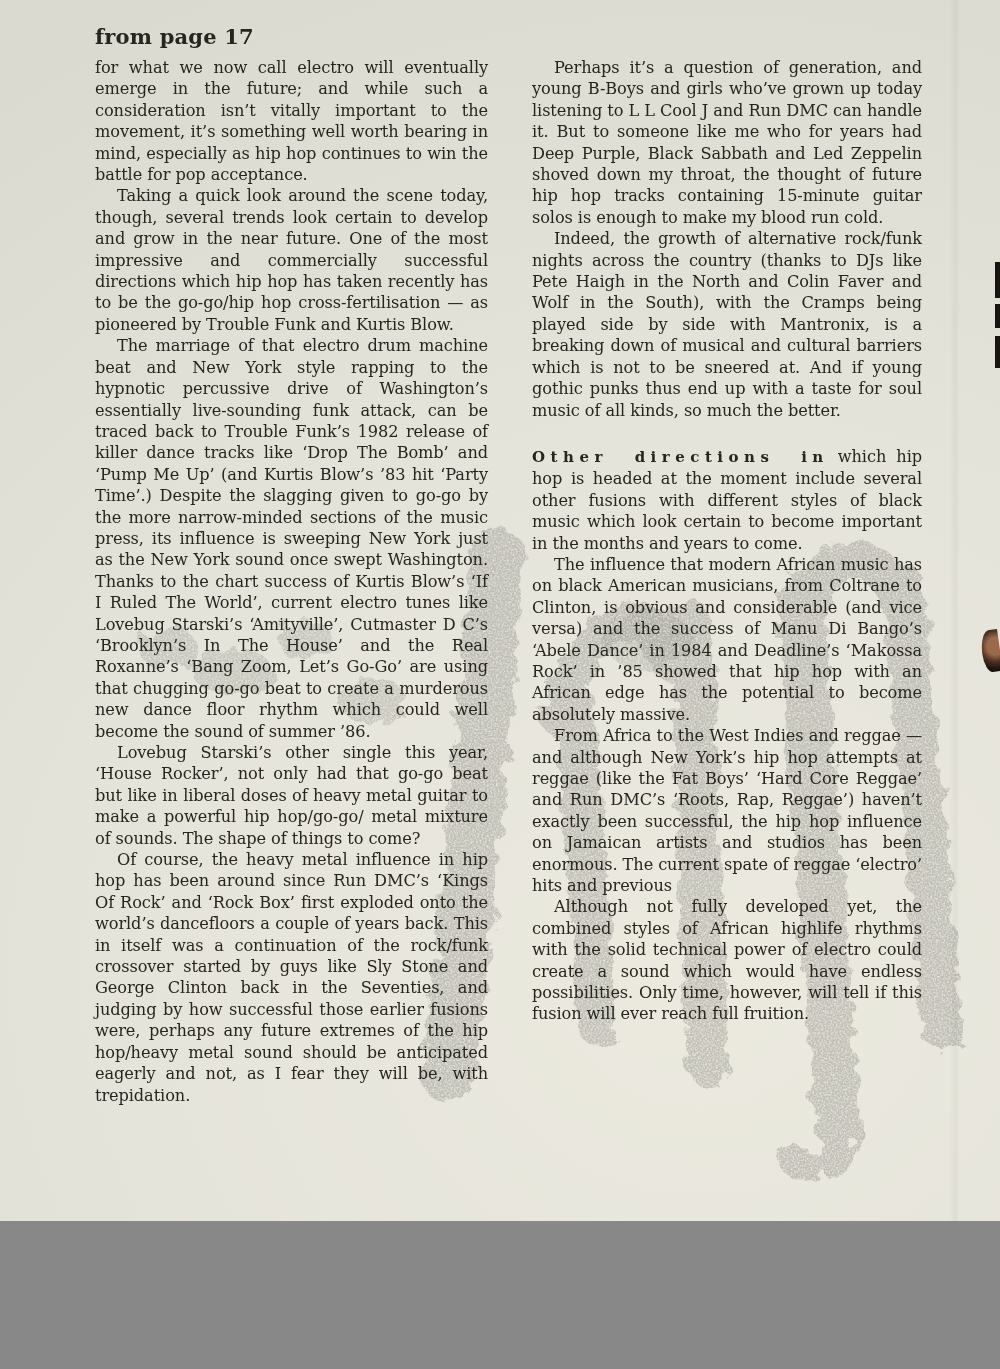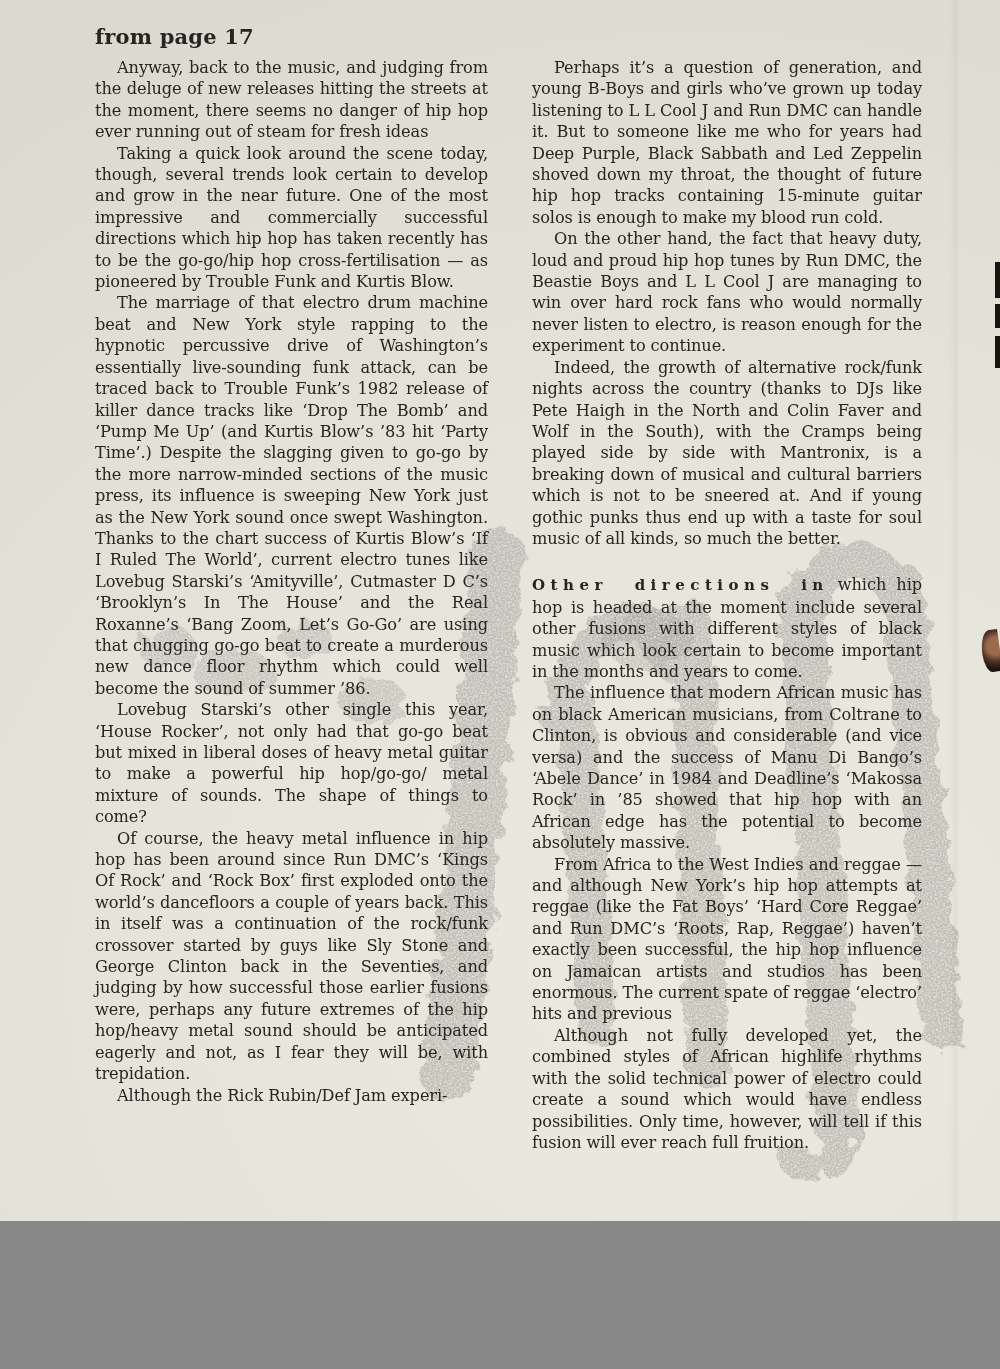--- a/index.html
+++ b/index.html
@@ -93,31 +93,29 @@
       <ellipse cx="233" cy="672" rx="40" ry="24"></ellipse>
       <ellipse cx="305" cy="640" rx="28" ry="20"></ellipse>
       <ellipse cx="372" cy="700" rx="34" ry="22"></ellipse>
       <ellipse cx="648" cy="640" rx="44" ry="30"></ellipse>
     </g>
   </svg>
 
   <div class="fromline">from page 17</div>
 
   <div class="col col-left">
-    <p>Anyway, back to the music, and judging from the deluge of new releases hitting the streets at the moment, there seems no danger of hip hop ever running out of steam for fresh ideas</p>
+    <p class="noindent">for what we now call electro will eventually emerge in the future; and while such a consideration isn’t vitally important to the movement, it’s something well worth bearing in mind, especially as hip hop continues to win the battle for pop acceptance.</p>
     <p>Taking a quick look around the scene today, though, several trends look certain to develop and grow in the near future. One of the most impressive and commercially successful directions which hip hop has taken recently has to be the go-go/hip hop cross-fertilisation — as pioneered by Trouble Funk and Kurtis Blow.</p>
     <p>The marriage of that electro drum machine beat and New York style rapping to the hypnotic percussive drive of Washington’s essentially live-sounding funk attack, can be traced back to Trouble Funk’s 1982 release of killer dance tracks like ‘Drop The Bomb’ and ‘Pump Me Up’ (and Kurtis Blow’s ’83 hit ‘Party Time’.) Despite the slagging given to go-go by the more narrow-minded sections of the music press, its influence is sweeping New York just as the New York sound once swept Washington. Thanks to the chart success of Kurtis Blow’s ‘If I Ruled The World’, current electro tunes like Lovebug Starski’s ‘Amityville’, Cutmaster D C’s ‘Brooklyn’s In The House’ and the Real Roxanne’s ‘Bang Zoom, Let’s Go-Go’ are using that chugging go-go beat to create a murderous new dance floor rhythm which could well become the sound of summer ’86.</p>
-    <p>Lovebug Starski’s other single this year, ‘House Rocker’, not only had that go-go beat but mixed in liberal doses of heavy metal guitar to make a powerful hip hop/go-go/ metal mixture of sounds. The shape of things to come?</p>
+    <p>Lovebug Starski’s other single this year, ‘House Rocker’, not only had that go-go beat but like in liberal doses of heavy metal guitar to make a powerful hip hop/go-go/ metal mixture of sounds. The shape of things to come?</p>
     <p>Of course, the heavy metal influence in hip hop has been around since Run DMC’s ‘Kings Of Rock’ and ‘Rock Box’ first exploded onto the world’s dancefloors a couple of years back. This in itself was a continuation of the rock/funk crossover started by guys like Sly Stone and George Clinton back in the Seventies, and judging by how successful those earlier fusions were, perhaps any future extremes of the hip hop/heavy metal sound should be anticipated eagerly and not, as I fear they will be, with trepidation.</p>
-    <p>Although the Rick Rubin/Def Jam experi-</p>
   </div>
 
   <div class="col col-right">
     <p>Perhaps it’s a question of generation, and young B-Boys and girls who’ve grown up today listening to L L Cool J and Run DMC can handle it. But to someone like me who for years had Deep Purple, Black Sabbath and Led Zeppelin shoved down my throat, the thought of future hip hop tracks containing 15-minute guitar solos is enough to make my blood run cold.</p>
-    <p>On the other hand, the fact that heavy duty, loud and proud hip hop tunes by Run DMC, the Beastie Boys and L L Cool J are managing to win over hard rock fans who would normally never listen to electro, is reason enough for the experiment to continue.</p>
     <p>Indeed, the growth of alternative rock/funk nights across the country (thanks to DJs like Pete Haigh in the North and Colin Faver and Wolf in the South), with the Cramps being played side by side with Mantronix, is a breaking down of musical and cultural barriers which is not to be sneered at. And if young gothic punks thus end up with a taste for soul music of all kinds, so much the better.</p>
     <p class="subhead-para noindent">
       <span class="subhead">Other directions in</span><span>which hip hop is headed at the moment include several other fusions with different styles of black music which look certain to become important in the months and years to come.</span>
     </p>
     <p>The influence that modern African music has on black American musicians, from Coltrane to Clinton, is obvious and considerable (and vice versa) and the success of Manu Di Bango’s ‘Abele Dance’ in 1984 and Deadline’s ‘Makossa Rock’ in ’85 showed that hip hop with an African edge has the potential to become absolutely massive.</p>
     <p>From Africa to the West Indies and reggae — and although New York’s hip hop attempts at reggae (like the Fat Boys’ ‘Hard Core Reggae’ and Run DMC’s ‘Roots, Rap, Reggae’) haven’t exactly been successful, the hip hop influence on Jamaican artists and studios has been enormous. The current spate of reggae ‘electro’ hits and previous</p>
     <p>Although not fully developed yet, the combined styles of African highlife rhythms with the solid technical power of electro could create a sound which would have endless possibilities. Only time, however, will tell if this fusion will ever reach full fruition.</p>
   </div>
 
   <div class="pagenum">18</div>

